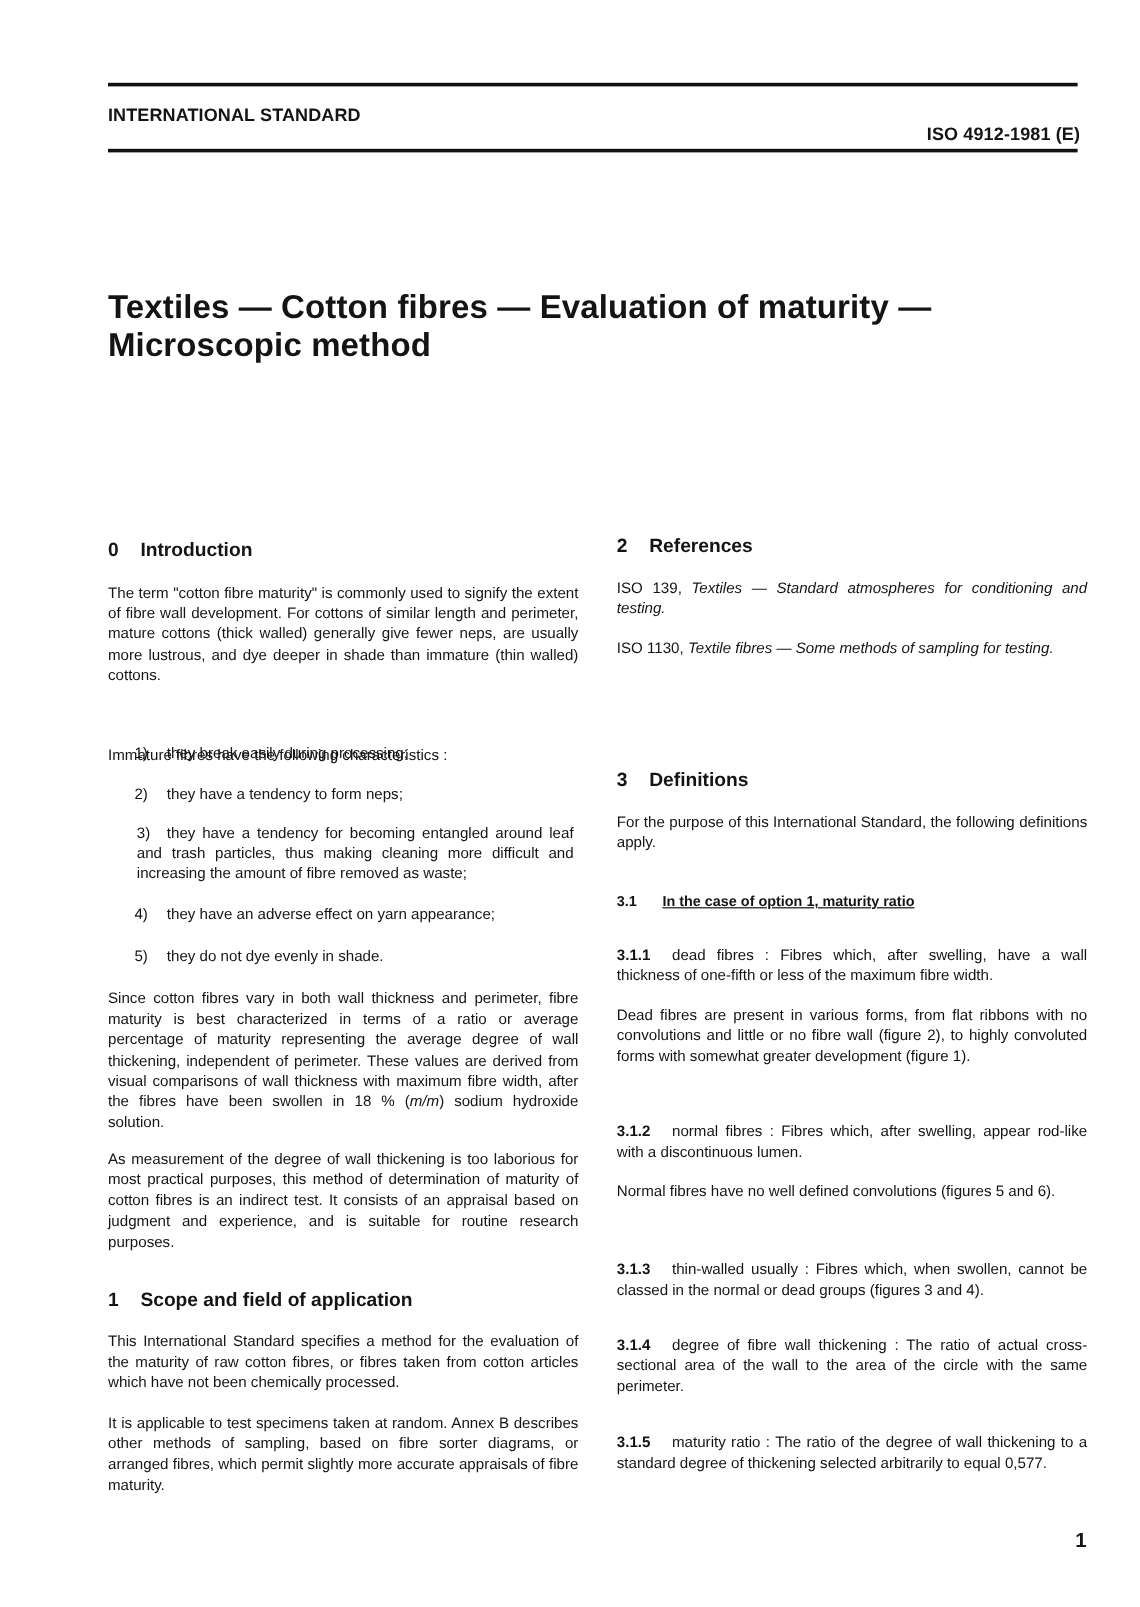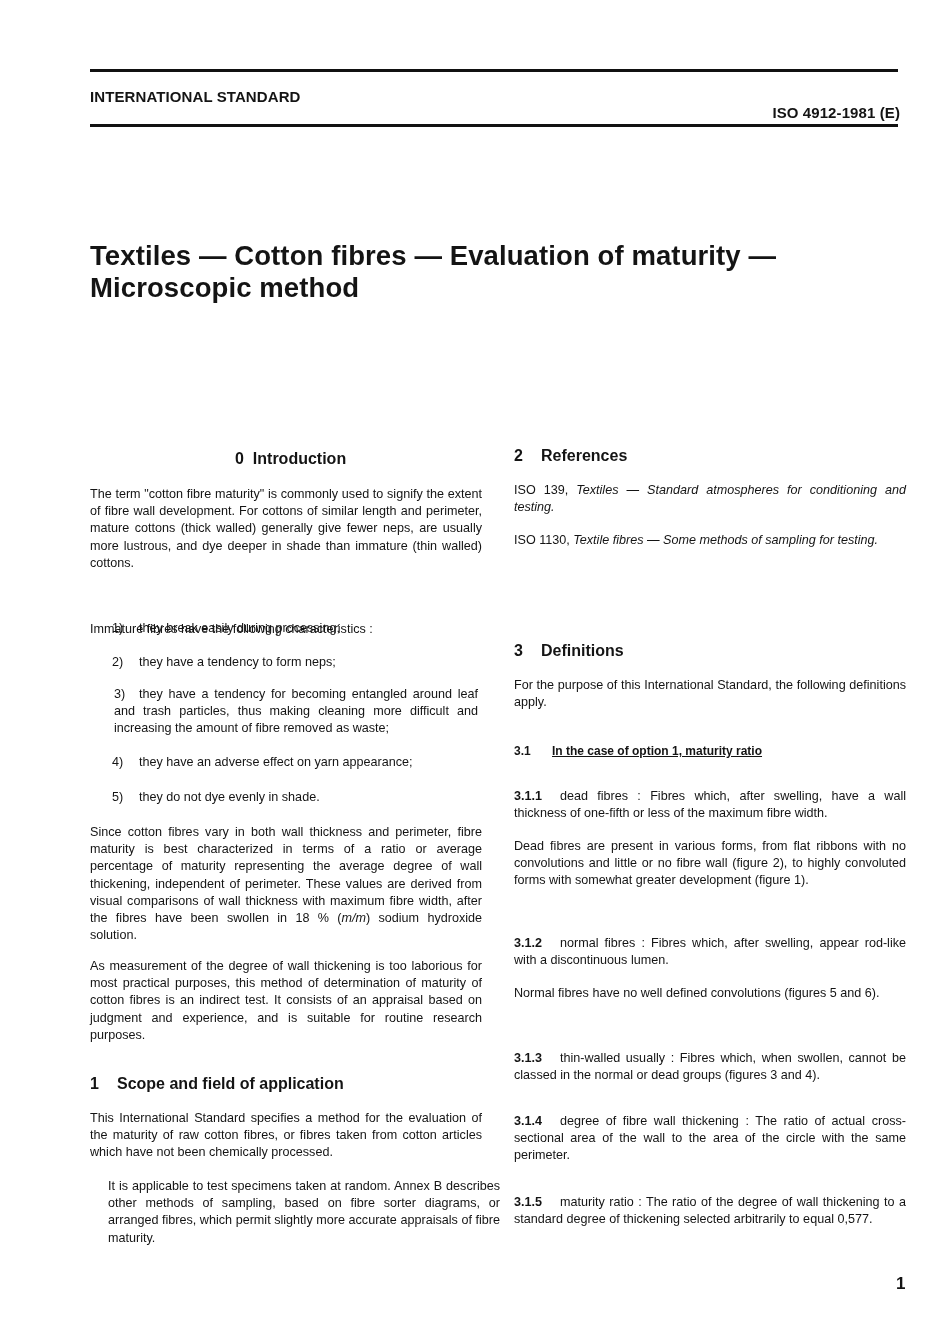--- a/index.html
+++ b/index.html
@@ -35,21 +35,21 @@
 <div class="rule" style="top:69px;"></div>
 <div class="hdr" style="left:90px;">INTERNATIONAL STANDARD</div>
 <div class="hdr" style="right:50px;margin-top:16px;">ISO 4912-1981 (E)</div>
 <div class="rule" style="top:124px;"></div>
 
 <div class="title">
   <div>Textiles — Cotton fibres — Evaluation of maturity —</div>
   <div>Microscopic method</div>
 </div>
 
-<div class="col" style="left:90px; top:449px;text-align:center;">
+<div class="col" style="left:90px; top:449px;">
   <div class="h1">
     <span class="num">0</span><span>Introduction</span>
   </div>
 </div>
 
 <p class="col p abs" style="left:90px; top:486px;">The term "cotton fibre maturity" is commonly used to signify the extent of fibre wall development. For cottons of similar length and perimeter, mature cottons (thick walled) generally give fewer neps, are usually more lustrous, and dye deeper in shade than immature (thin walled) cottons.</p>
 <p class="col p abs" style="left:90px; top:585px;margin-top:36px;">Immature fibres have the following characteristics :</p>
 
 <div class="col li abs" style="left:90px; top:620px; width:370px;">
   <span class="n">1)</span><span>they break easily during processing;</span>
@@ -68,21 +68,21 @@
 </div>
 
 <p class="col p abs" style="left:90px; top:824px;"><span>Since cotton fibres vary in both wall thickness and perimeter, fibre maturity is best characterized in terms of a ratio or average percentage of maturity representing the average degree of wall thickening, independent of perimeter. These values are derived from visual comparisons of wall thickness with maximum fibre width, after the fibres have been swollen in 18 % (</span><i>m/m</i><span>) sodium hydroxide solution.</span></p>
 
 <p class="col p abs" style="left:90px; top:958px;">As measurement of the degree of wall thickening is too laborious for most practical purposes, this method of determination of maturity of cotton fibres is an indirect test. It consists of an appraisal based on judgment and experience, and is suitable for routine research purposes.</p>
 
 <div class="col abs h1" style="left:90px; top:1074px;">
   <span class="num">1</span><span>Scope and field of application</span>
 </div>
 <p class="col p abs" style="left:90px; top:1110px;">This International Standard specifies a method for the evaluation of the maturity of raw cotton fibres, or fibres taken from cotton articles which have not been chemically processed.</p>
-<p class="col p abs" style="left:108px; top:1178px;">It is applicable to test specimens taken at random. Annex B describes other methods of sampling, based on fibre sorter diagrams, or arranged fibres, which permit slightly more accurate appraisals of fibre maturity.</p>
+<p class="col p abs" style="left:90px; top:1178px;">It is applicable to test specimens taken at random. Annex B describes other methods of sampling, based on fibre sorter diagrams, or arranged fibres, which permit slightly more accurate appraisals of fibre maturity.</p>
 
 <div class="col abs h1" style="left:514px; top:446px;">
   <span class="num">2</span><span>References</span>
 </div>
 <p class="col p abs" style="left:514px; top:482px;"><span>ISO 139,</span> <i>Textiles — Standard atmospheres for conditioning and testing.</i></p>
 <p class="col p abs" style="left:514px; top:532px;"><span>ISO 1130,</span> <i>Textile fibres — Some methods of sampling for testing.</i></p>
 
 <div class="col abs h1" style="left:514px; top:641px;">
   <span class="num">3</span><span>Definitions</span>
 </div>

